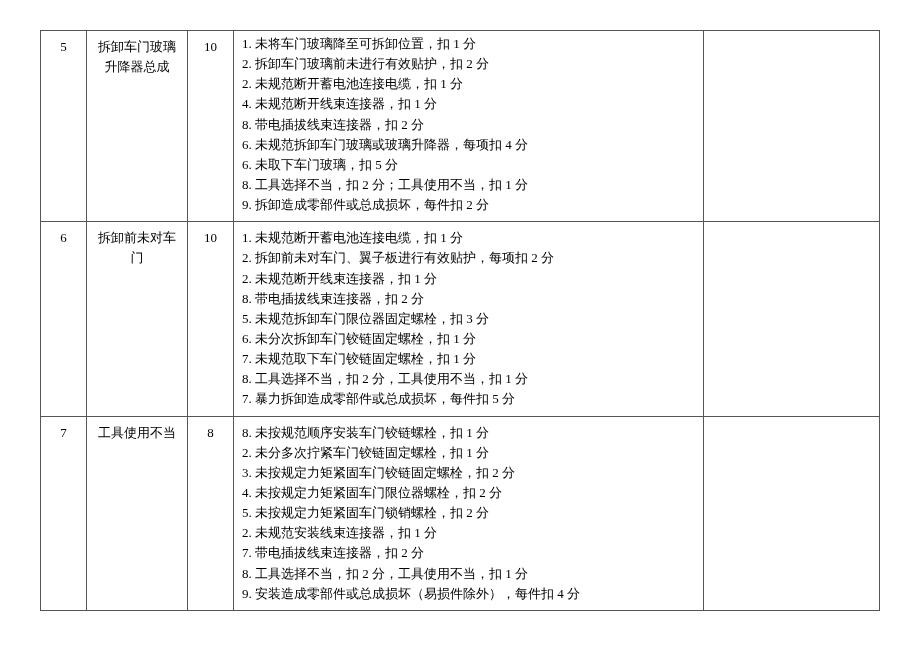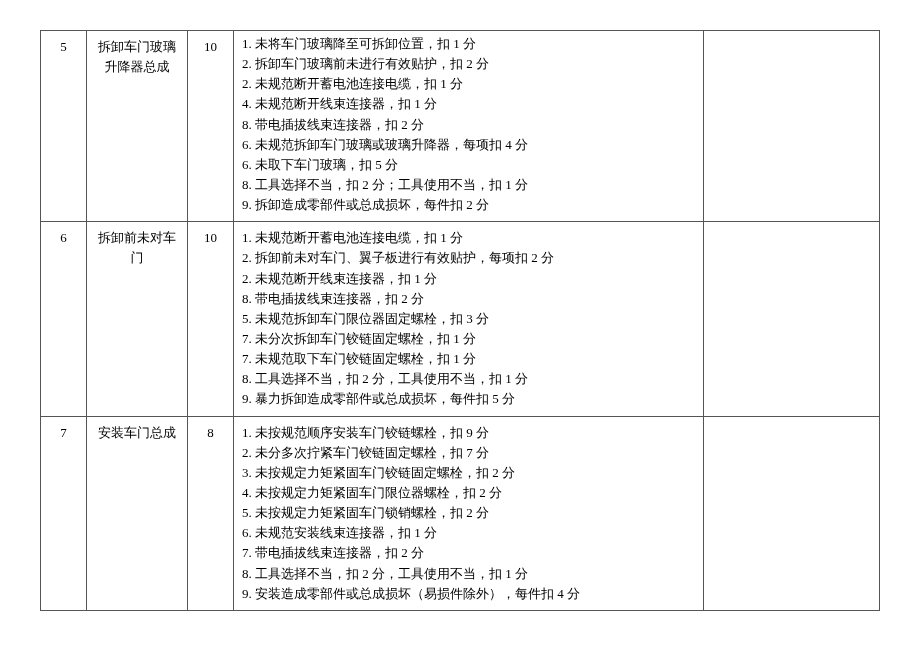--- a/index.html
+++ b/index.html
@@ -93,41 +93,41 @@
         <td class="center"><span>6</span></td>
         <td class="center"><span>拆卸前未对车门</span></td>
         <td class="center"><span>10</span></td>
         <td>
           <div class="criteria-list">
             <div class="criteria-item">1. 未规范断开蓄电池连接电缆，扣 1 分</div>
             <div class="criteria-item">2. 拆卸前未对车门、翼子板进行有效贴护，每项扣 2 分</div>
             <div class="criteria-item">2. 未规范断开线束连接器，扣 1 分</div>
             <div class="criteria-item">8. 带电插拔线束连接器，扣 2 分</div>
             <div class="criteria-item">5. 未规范拆卸车门限位器固定螺栓，扣 3 分</div>
-            <div class="criteria-item">7. 未分次拆卸车门铰链固定螺栓，扣 1 分</div>
+            <div class="criteria-item">6. 未分次拆卸车门铰链固定螺栓，扣 1 分</div>
             <div class="criteria-item">7. 未规范取下车门铰链固定螺栓，扣 1 分</div>
             <div class="criteria-item">8. 工具选择不当，扣 2 分，工具使用不当，扣 1 分</div>
-            <div class="criteria-item">9. 暴力拆卸造成零部件或总成损坏，每件扣 5 分</div>
+            <div class="criteria-item">7. 暴力拆卸造成零部件或总成损坏，每件扣 5 分</div>
           </div>
         </td>
         <td></td>
       </tr>
 
       <tr>
         <td class="center"><span>7</span></td>
-        <td class="center"><span>安装车门总成</span></td>
+        <td class="center"><span>工具使用不当</span></td>
         <td class="center"><span>8</span></td>
         <td>
           <div class="criteria-list">
-            <div class="criteria-item">1. 未按规范顺序安装车门铰链螺栓，扣 9 分</div>
-            <div class="criteria-item">2. 未分多次拧紧车门铰链固定螺栓，扣 7 分</div>
+            <div class="criteria-item">8. 未按规范顺序安装车门铰链螺栓，扣 1 分</div>
+            <div class="criteria-item">2. 未分多次拧紧车门铰链固定螺栓，扣 1 分</div>
             <div class="criteria-item">3. 未按规定力矩紧固车门铰链固定螺栓，扣 2 分</div>
             <div class="criteria-item">4. 未按规定力矩紧固车门限位器螺栓，扣 2 分</div>
             <div class="criteria-item">5. 未按规定力矩紧固车门锁销螺栓，扣 2 分</div>
-            <div class="criteria-item">6. 未规范安装线束连接器，扣 1 分</div>
+            <div class="criteria-item">2. 未规范安装线束连接器，扣 1 分</div>
             <div class="criteria-item">7. 带电插拔线束连接器，扣 2 分</div>
             <div class="criteria-item">8. 工具选择不当，扣 2 分，工具使用不当，扣 1 分</div>
             <div class="criteria-item">9. 安装造成零部件或总成损坏（易损件除外），每件扣 4 分</div>
           </div>
         </td>
         <td></td>
       </tr>
     </tbody>
   </table>
 </div>

